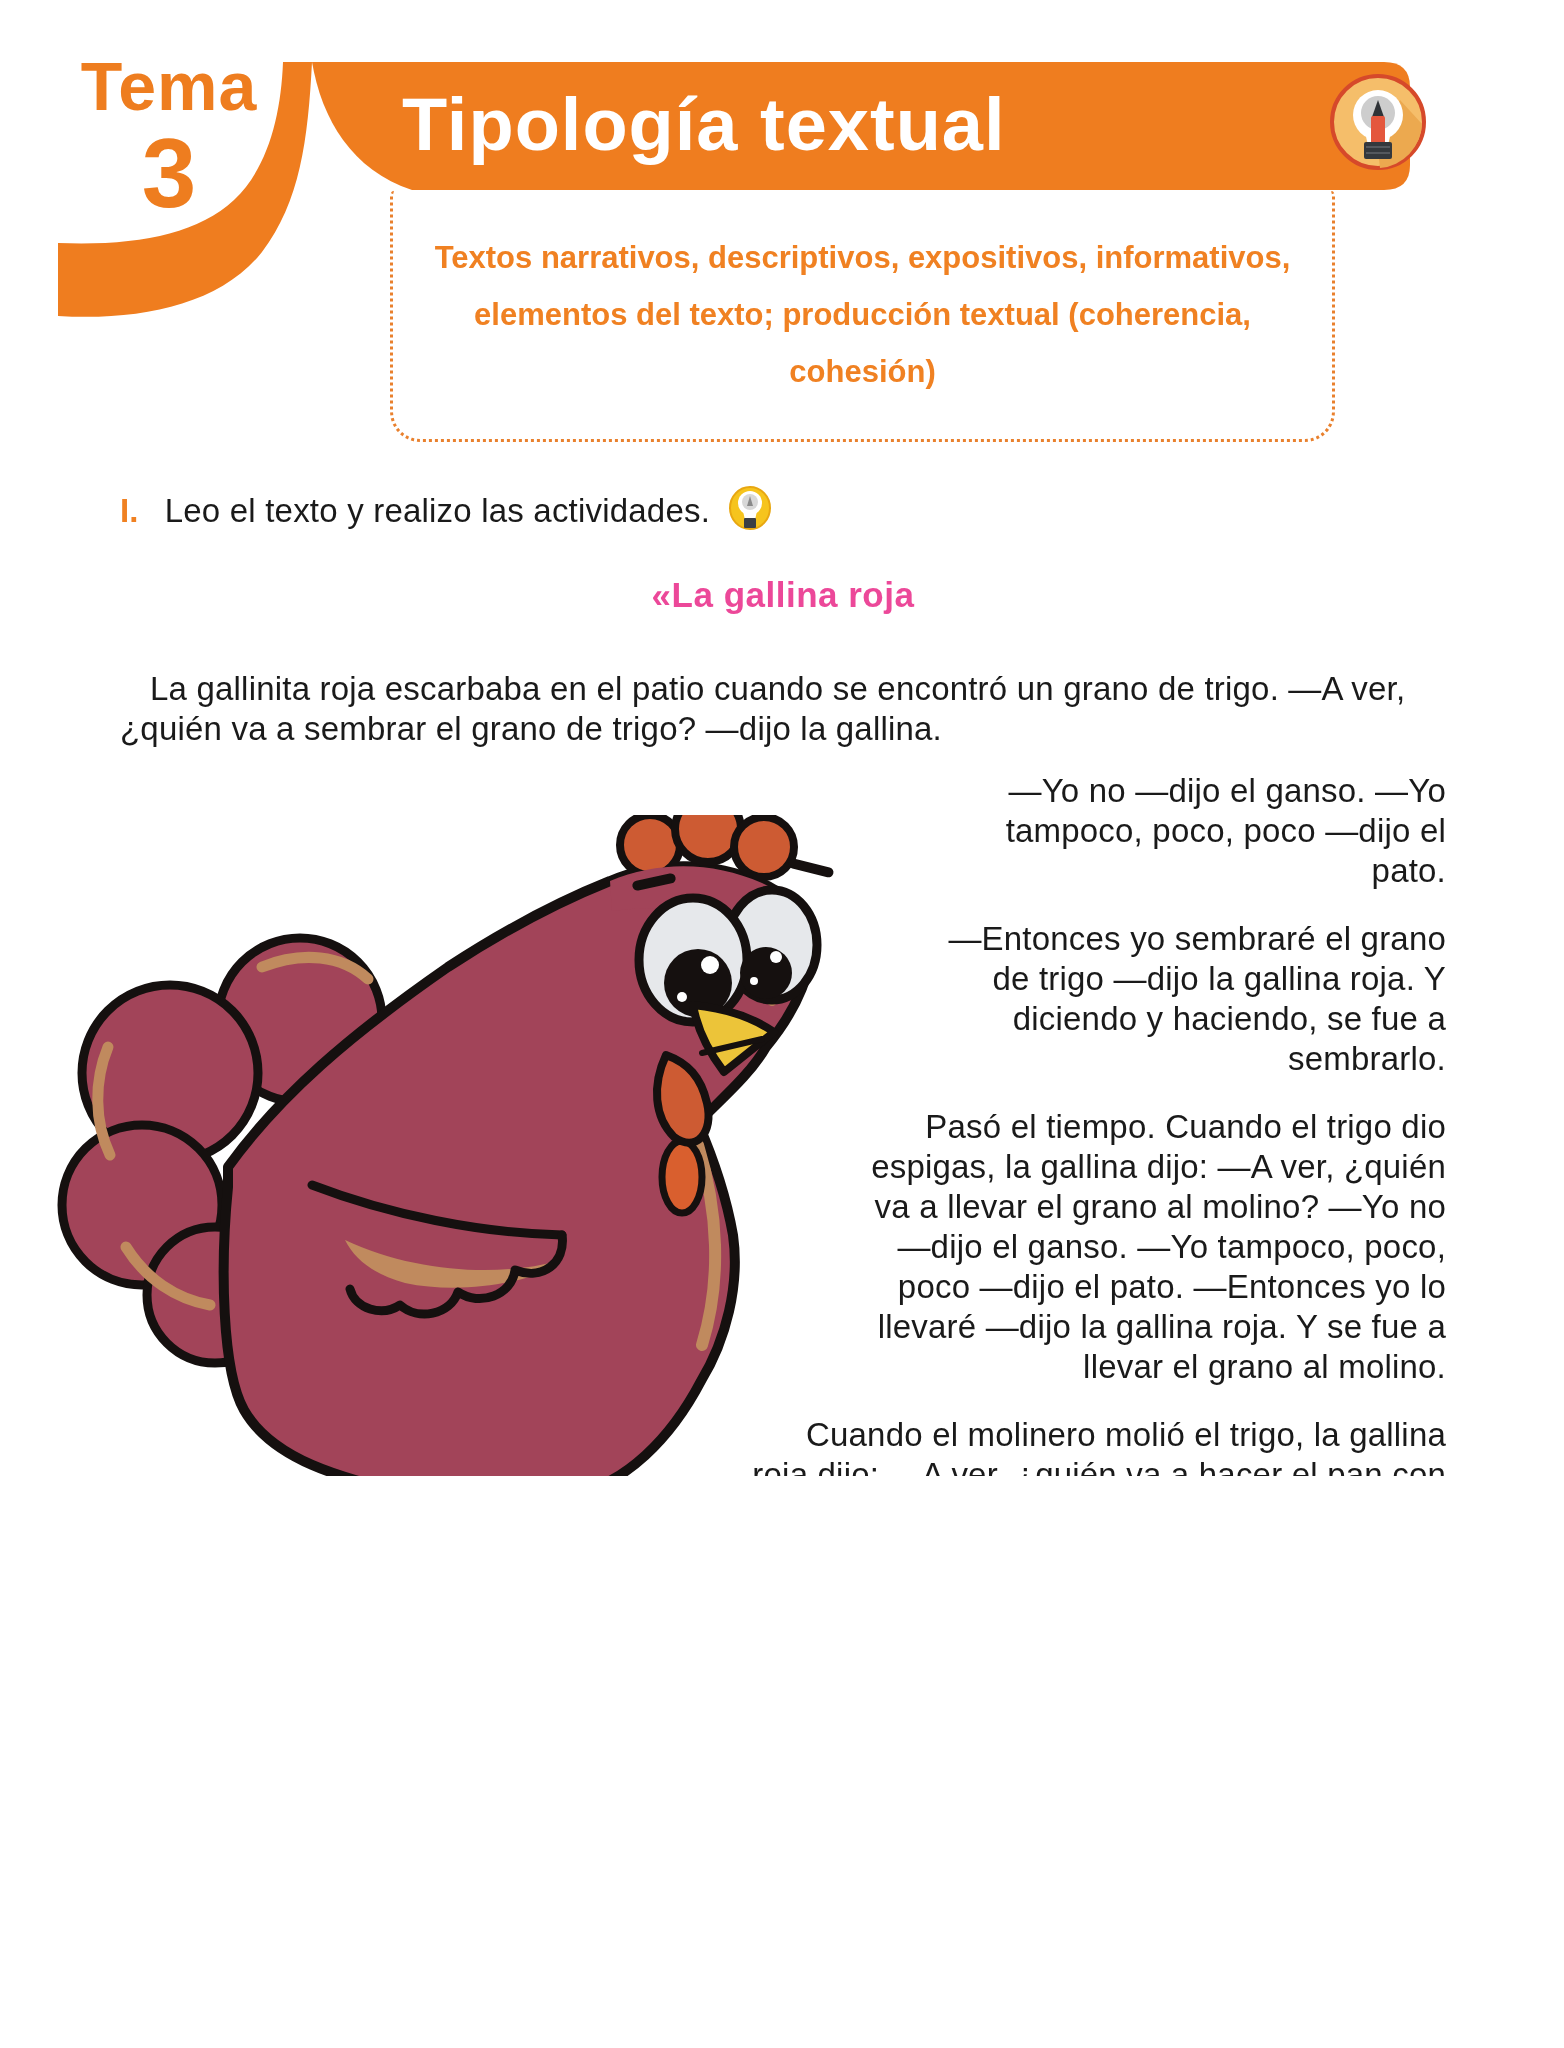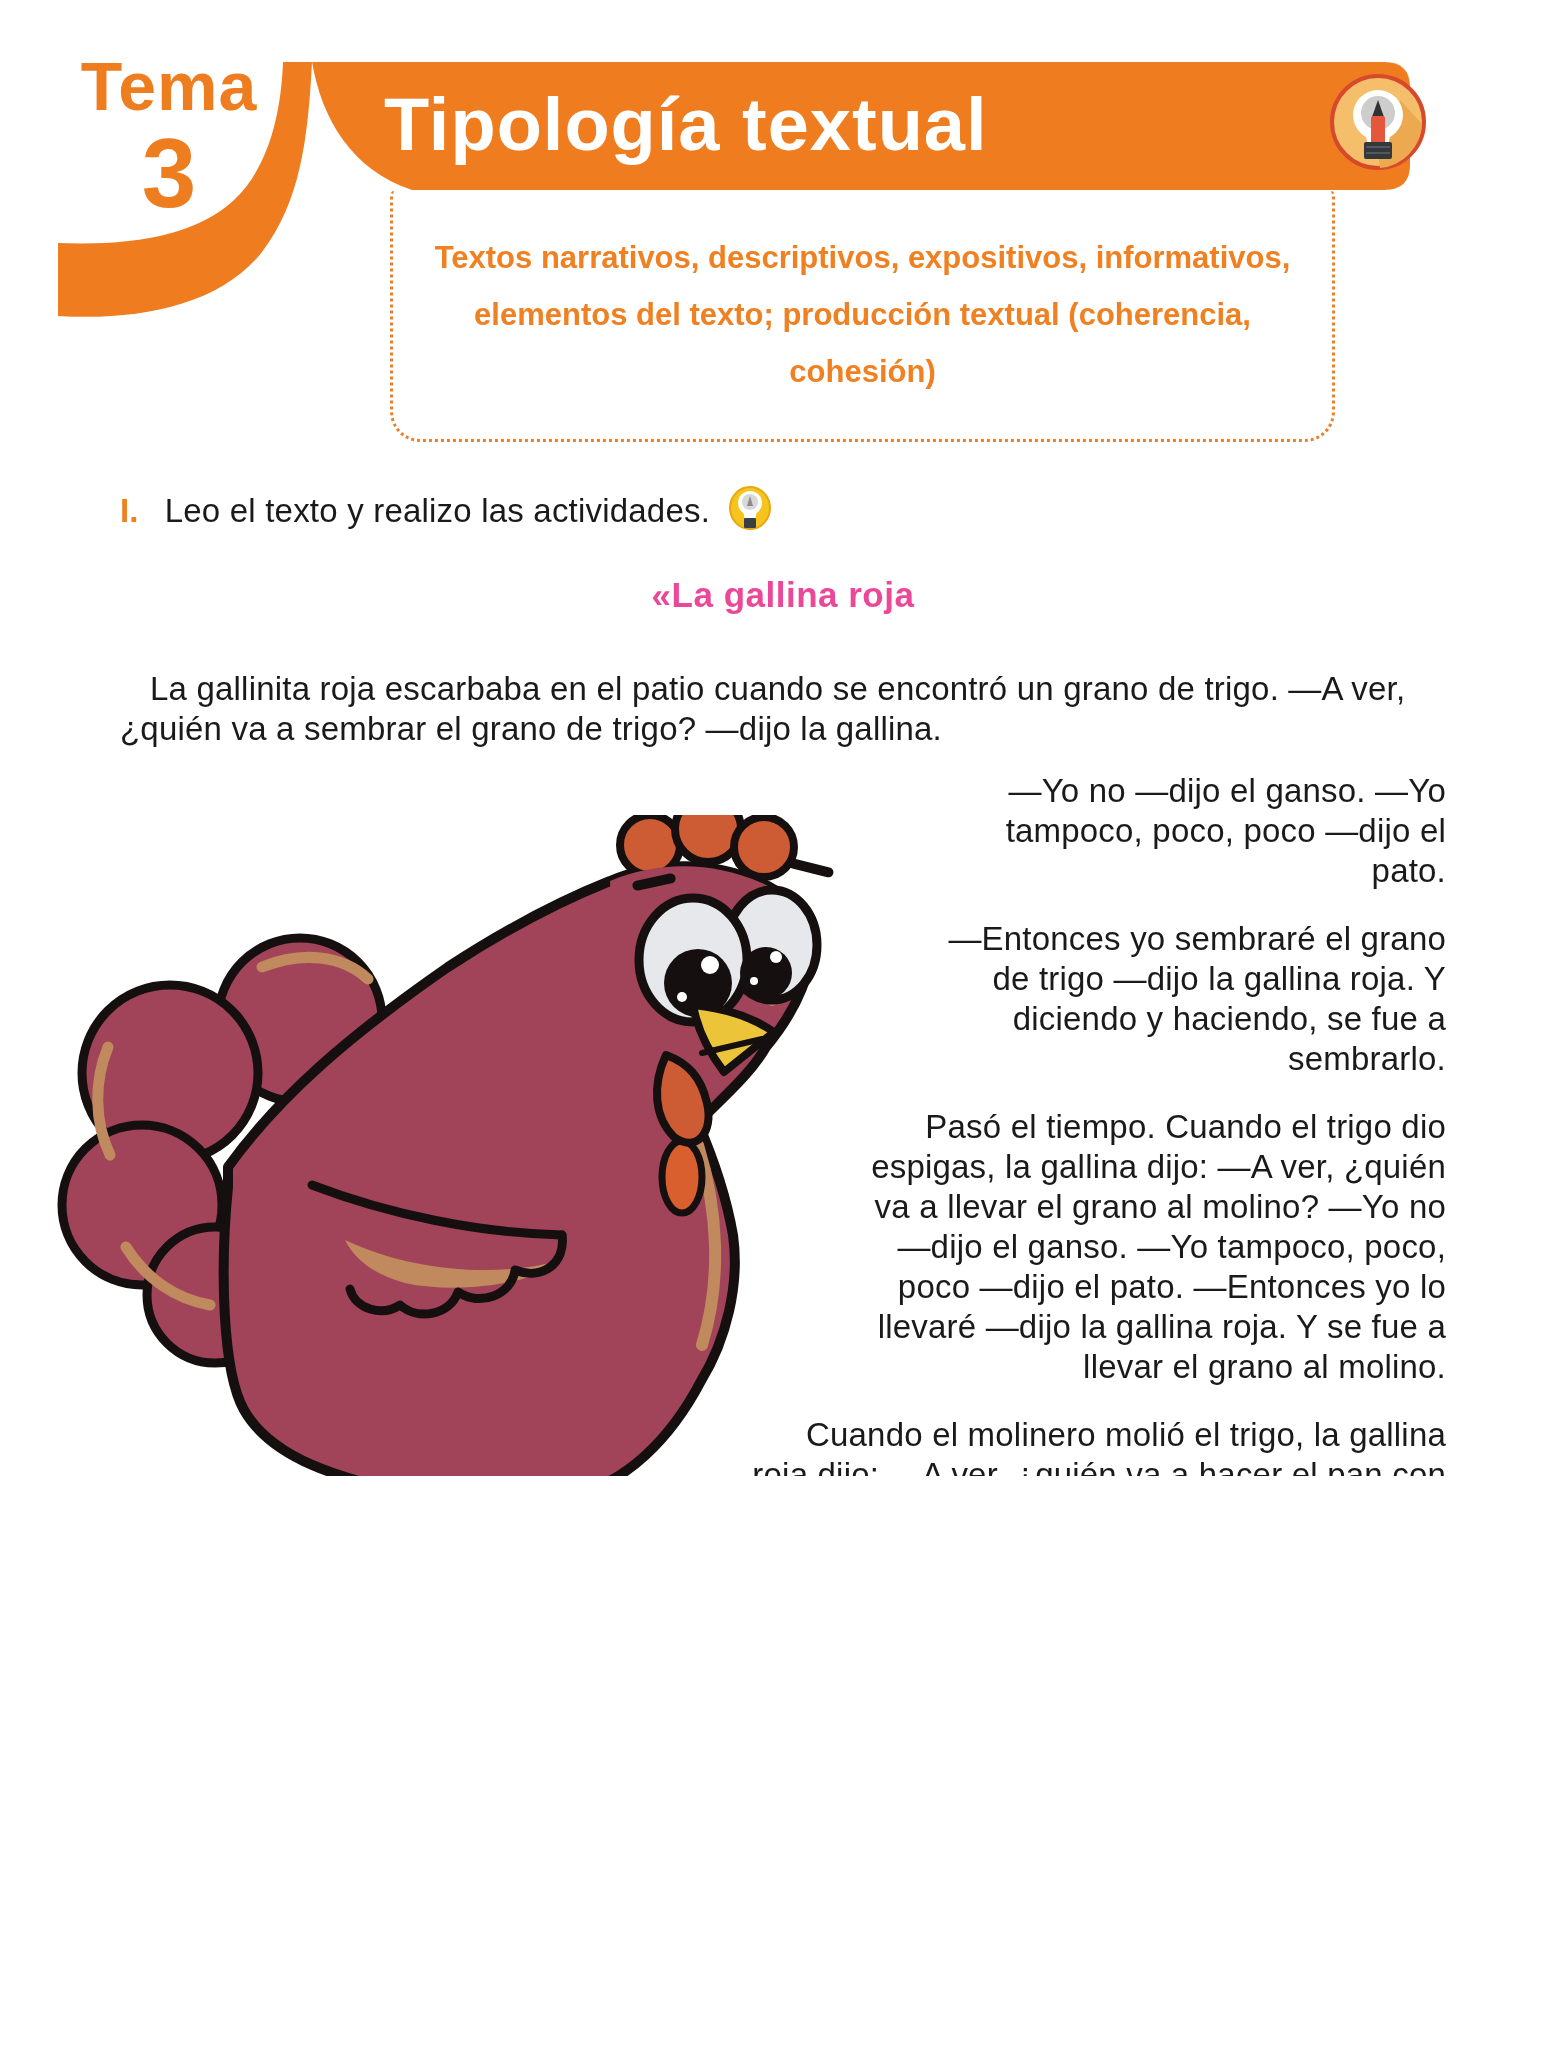--- a/index.html
+++ b/index.html
@@ -6,21 +6,21 @@
   .page{position:relative;width:1564px;height:1476px;background:#ffffff;overflow:hidden;
         font-family:"Liberation Sans", sans-serif;color:#1a1a1a;}
 
   
   .header{position:absolute;left:0;top:0;width:1564px;height:470px;}
   .header svg.header-shapes{position:absolute;left:0;top:0;}
   .tema-block{position:absolute;left:50px;top:52px;width:238px;text-align:center;
               color:#EE7D1F;font-weight:800;line-height:1;}
   .tema-word{font-size:68px;letter-spacing:1px;}
   .tema-number{font-size:98px;margin-top:4px;}
-  .banner-title{position:absolute;left:384px;top:60px;width:930px;height:130px;line-height:130px;
+  .banner-title{position:absolute;left:402px;top:60px;width:930px;height:130px;line-height:130px;
                 font-size:74px;font-weight:800;color:#ffffff;letter-spacing:1px;white-space:nowrap;}
   .header-icon{position:absolute;left:1328px;top:72px;width:100px;height:100px;}
   .subtitle-box{position:absolute;left:390px;top:190px;width:945px;height:252px;
                 border:3px dotted #E9802D;border-top:none;border-radius:6px 6px 30px 30px;
                 box-sizing:border-box;display:flex;align-items:center;justify-content:center;}
   .subtitle-text{font-size:31px;font-weight:700;color:#F08122;line-height:57px;text-align:center;
                  width:880px;}
 
   
   .content{position:absolute;left:120px;top:486px;width:1326px;}

